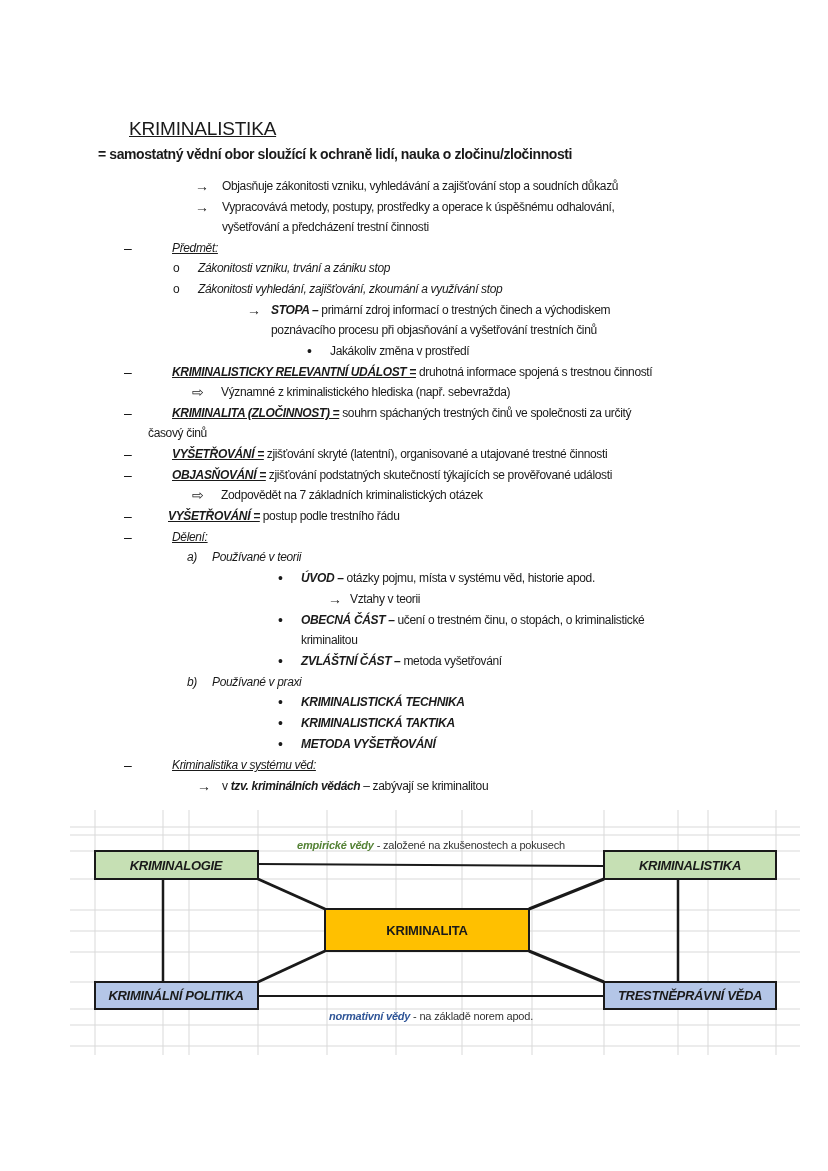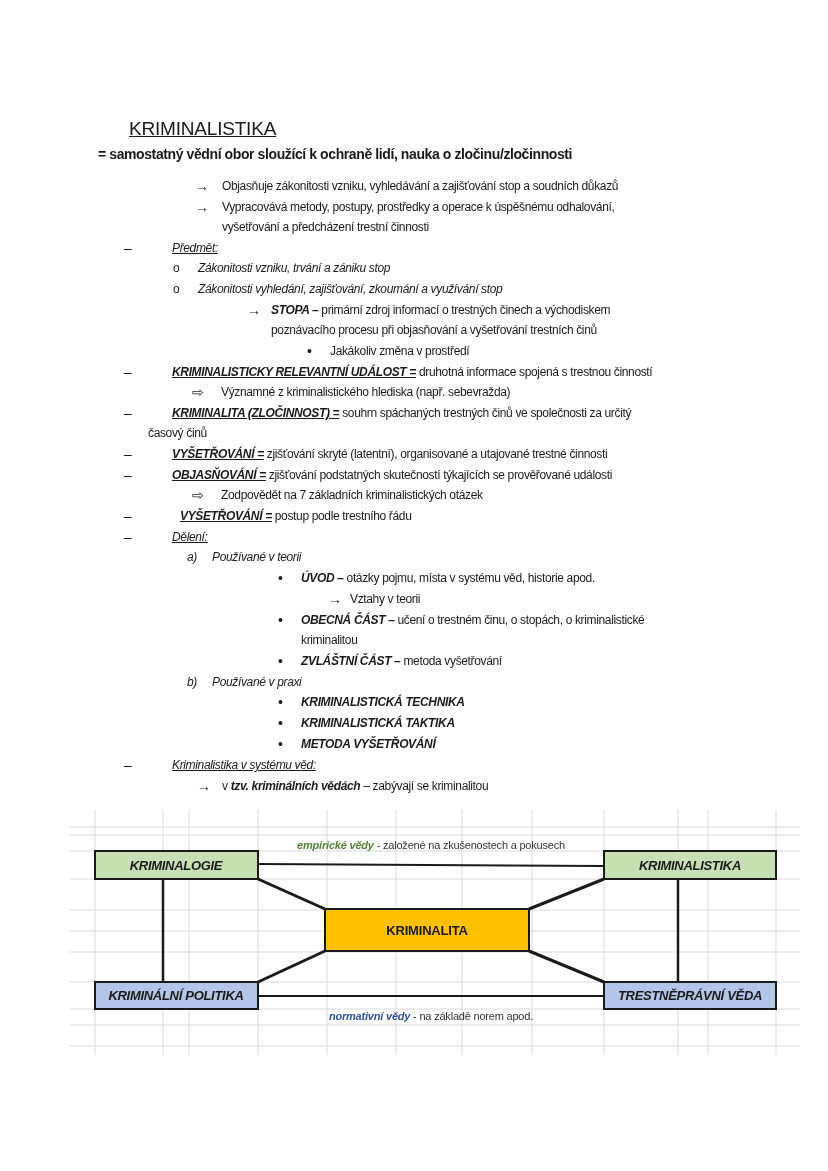--- a/index.html
+++ b/index.html
@@ -53,21 +53,21 @@
 
 <span class="mk" style="left:124px;top:444px">–</span>
 <span class="ln" style="left:148px;top:444px"><span class="b i u">VYŠETŘOVÁNÍ =</span><span> zjišťování skryté (latentní), organisované a utajované trestné činnosti</span></span>
 
 <span class="mk" style="left:124px;top:465px">–</span>
 <span class="ln" style="left:148px;top:465px"><span class="b i u">OBJASŇOVÁNÍ =</span><span> zjišťování podstatných skutečností týkajících se prověřované události</span></span>
 <span class="mk" style="left:192px;top:485px">⇨</span>
 <span class="ln" style="left:221px;top:485px">Zodpovědět na 7 základních kriminalistických otázek</span>
 
 <span class="mk" style="left:124px;top:506px">–</span>
-<span class="ln" style="left:156px;top:506px"><span class="b i u">VYŠETŘOVÁNÍ =</span><span> postup podle trestního řádu</span></span>
+<span class="ln" style="left:144px;top:506px"><span class="b i u">VYŠETŘOVÁNÍ =</span><span> postup podle trestního řádu</span></span>
 
 <span class="mk" style="left:124px;top:527px">–</span>
 <span class="ln i u" style="left:148px;top:527px">Dělení:</span>
 
 <span class="ln i" style="left:187px;top:547px">a)</span>
 <span class="ln i" style="left:212px;top:547px">Používané v teorii</span>
 
 <span class="mk" style="left:278px;top:568px">•</span>
 <span class="ln" style="left:301px;top:568px"><span class="b i">ÚVOD –</span><span> otázky pojmu, místa v systému věd, historie apod.</span></span>
 <span class="mk" style="left:328px;top:589px">→</span>

